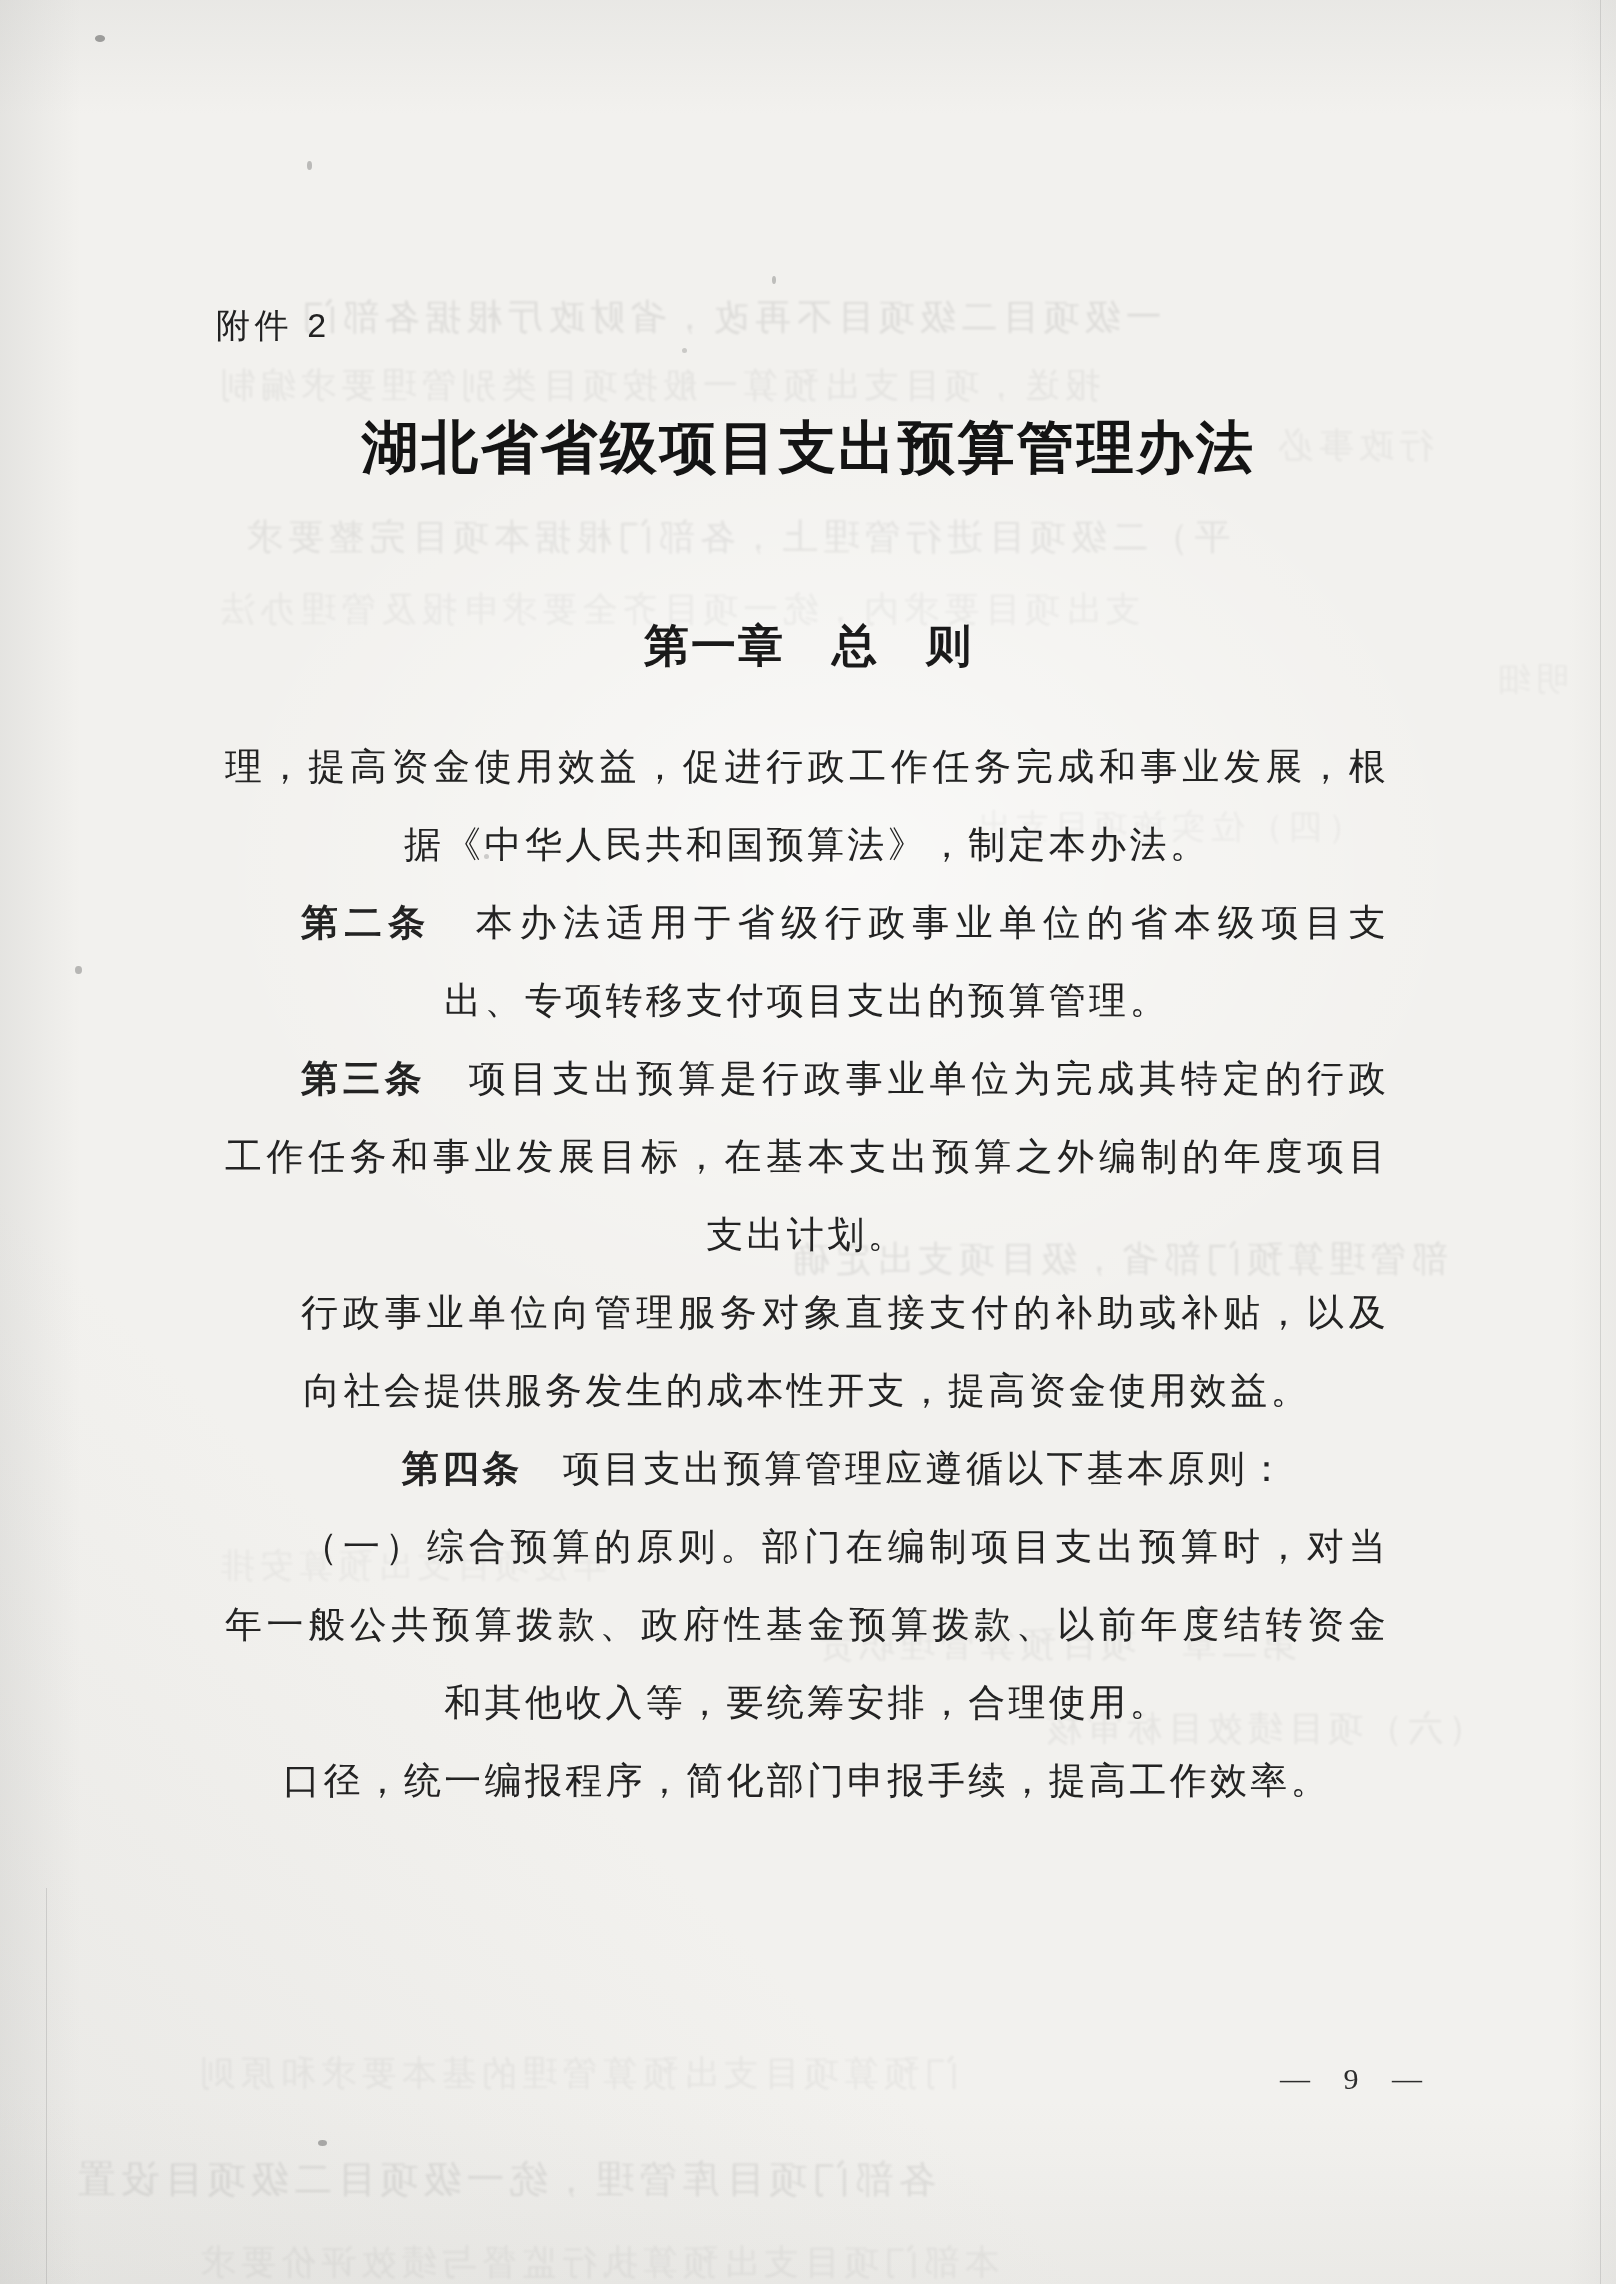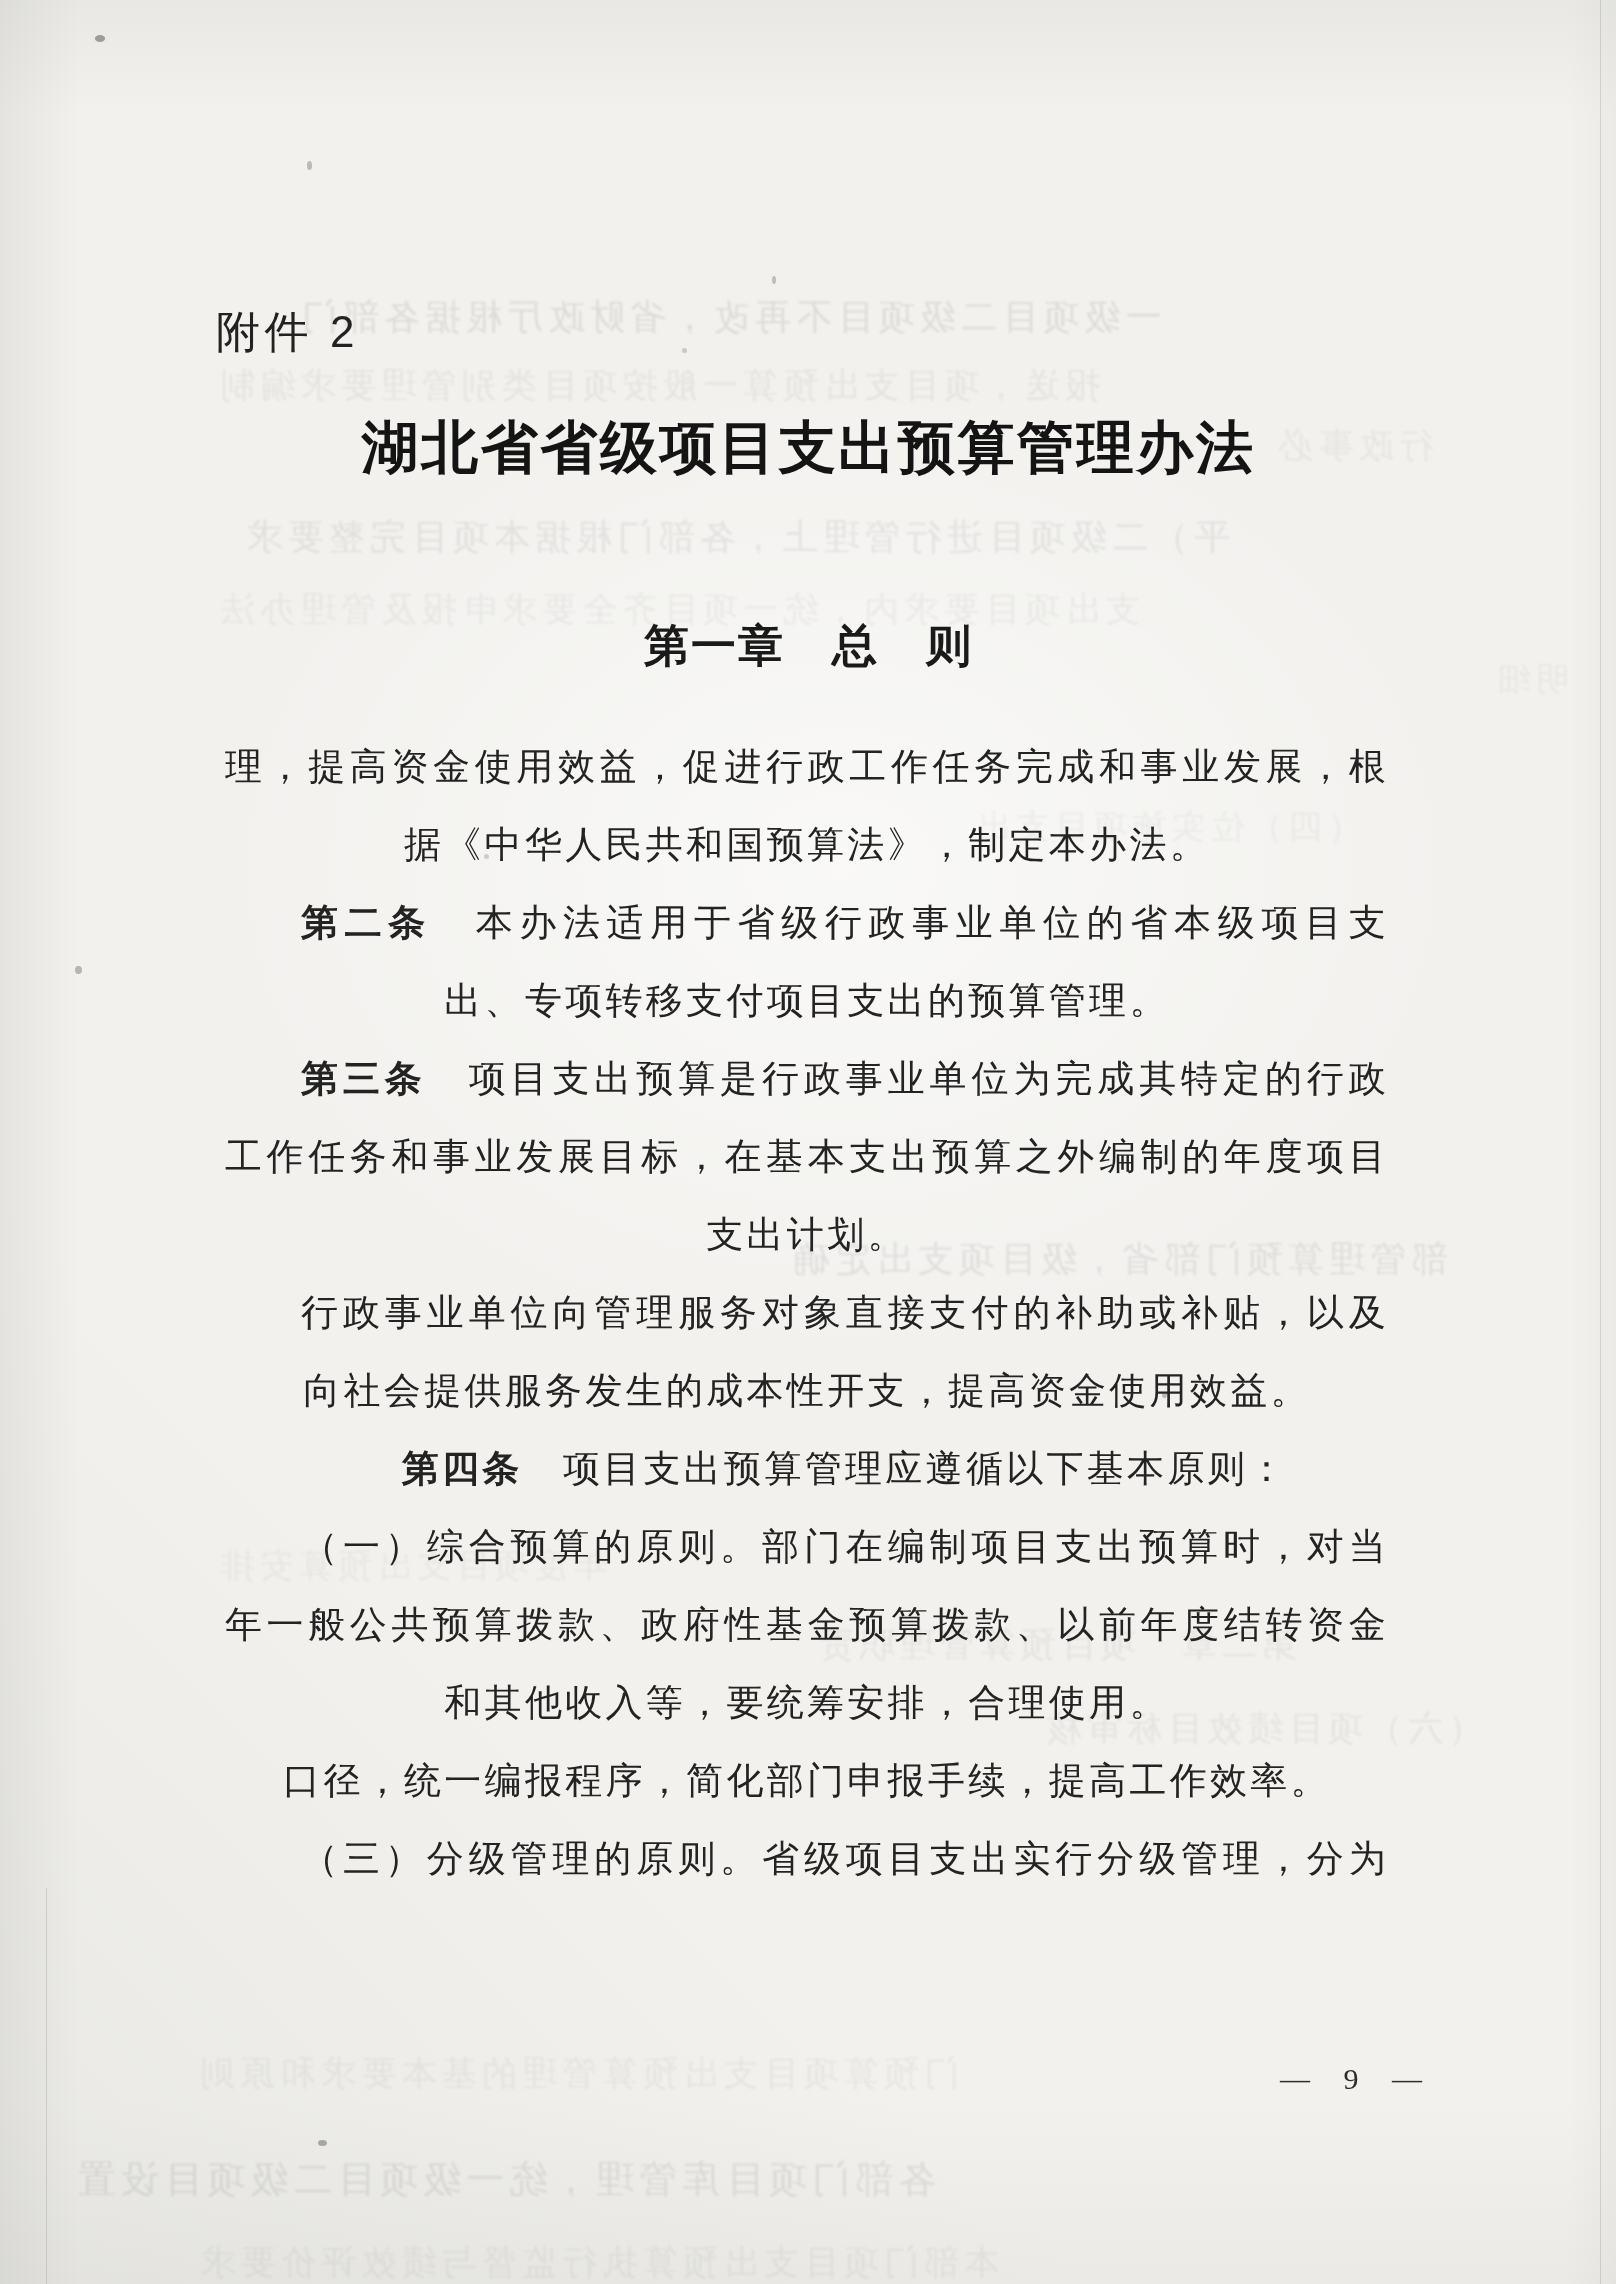--- a/index.html
+++ b/index.html
@@ -16,21 +16,21 @@
       linear-gradient(270deg, rgba(190,190,188,0.14), rgba(190,190,188,0) 3%),
       linear-gradient(180deg, rgba(195,195,193,0.20), rgba(195,195,193,0) 5%),
       linear-gradient(0deg, rgba(200,200,196,0.18), rgba(200,200,196,0) 8%),
       linear-gradient(45deg, rgba(205,205,202,0.25), rgba(205,205,202,0) 28%),
       #f2f1ee;
   }
   .attach-label {
     position: absolute;
     left: 216px; top: 303px;
     font-family: "Liberation Sans", sans-serif;
-    font-size: 44px;
+    font-size: 34px;
     letter-spacing: 4.6px;
     color: #222;
   }
   .doc-title {
     position: absolute;
     left: 0; top: 410px;
     width: 100%;
     text-align: center;
     font-size: 57px;
     font-weight: 700;
@@ -116,21 +116,20 @@
       <div class="line first fill"><span class="term">第三条　</span>项目支出预算是行政事业单位为完成其特定的行政</div>
       <div class="line fill">工作任务和事业发展目标，在基本支出预算之外编制的年度项目</div>
       <div class="line">支出计划。</div>
       <div class="line first fill">行政事业单位向管理服务对象直接支付的补助或补贴，以及</div>
       <div class="line">向社会提供服务发生的成本性开支，提高资金使用效益。</div>
       <div class="line first"><span class="term">第四条　</span>项目支出预算管理应遵循以下基本原则：</div>
       <div class="line first fill">（一）综合预算的原则。部门在编制项目支出预算时，对当</div>
       <div class="line fill">年一般公共预算拨款、政府性基金预算拨款、以前年度结转资金</div>
       <div class="line">和其他收入等，要统筹安排，合理使用。</div>
       <div class="line">口径，统一编报程序，简化部门申报手续，提高工作效率。</div>
-      <div class="line first fill">（三）分级管理的原则。省级项目支出实行分级管理，分为</div>
     </div>
 
   <div class="page-number">— 9 —</div>
 
   <div class="crease"></div>
   <div class="edge-line"></div>
 <div class="bleed" style="left: 296px; top: 293px; font-size: 36px; opacity: 0.11; letter-spacing: 5.2px;">一级项目二级项目不再改，省财政厅根据各部门</div>
     <div class="bleed" style="left: 215px; top: 362px; font-size: 35px; opacity: 0.07; letter-spacing: 5.2px;">报送，项目支出预算一般按项目类别管理要求编制</div>
     <div class="bleed" style="left: 1273px; top: 422px; font-size: 35px; opacity: 0.06; letter-spacing: 5.2px;">行政事必</div>
     <div class="bleed" style="left: 241px; top: 513px; font-size: 36px; opacity: 0.09; letter-spacing: 5.2px;">平）二级项目进行管理上，各部门根据本项目完整要求</div>

